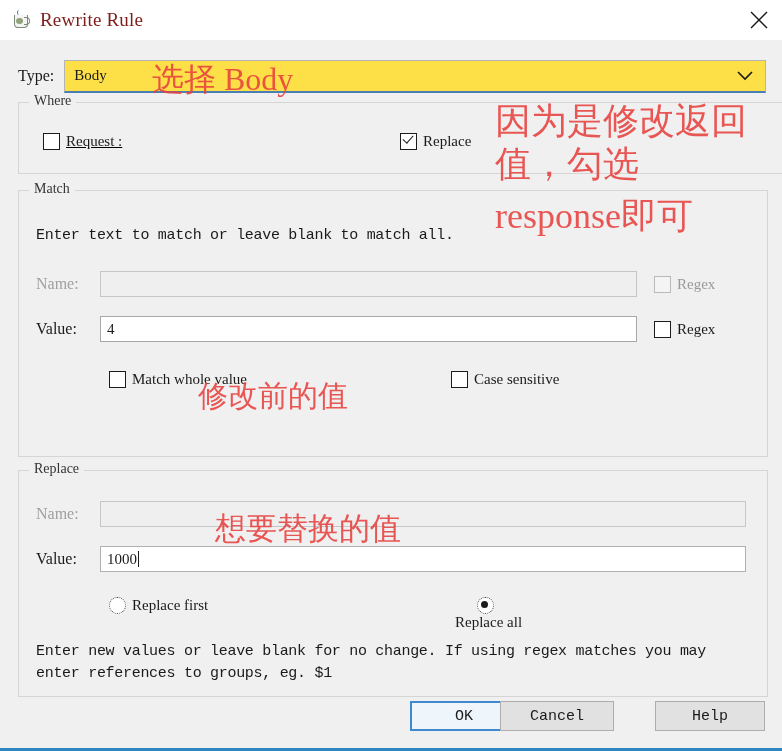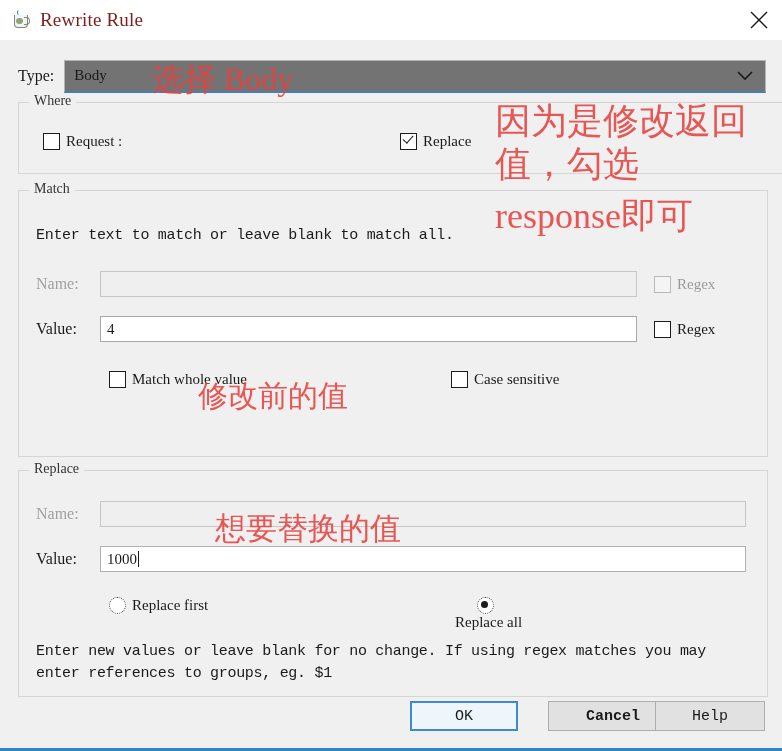--- a/index.html
+++ b/index.html
@@ -80,21 +80,21 @@
     display: flex; align-items: center;
   }
   .type-label {
     font-size: 16px; color: #1a1a1a;
     margin-right: 10px;
     font-family: "Liberation Serif", serif;
   }
   .combo {
     position: relative;
     flex: 1; height: 30px;
-    background: #737373;
+    background: #fde047;
     border: 1px solid #b4b4b4;
     border-bottom: 2px solid #4a7fb5;
     display: flex; align-items: center;
     cursor: pointer;
   }
   .combo .combo-text {
     font-size: 15px; color: #1a1a1a;
     padding-left: 9px;
     font-family: "Liberation Serif", serif;
   }
@@ -262,21 +262,21 @@
           <svg width="16" height="10" viewBox="0 0 16 10">
             <path d="M1 1 L8 8 L15 1" fill="none" stroke="#1a1a1a" stroke-width="1.6"></path>
           </svg>
         </span>
       </div>
     </div>
 
     <div class="group" id="where-group">
       <div class="group-title">Where</div>
 
-      <div class="cb-row" style="position:absolute; left:24px; top:30px;">
+      <div class="cb-row" style="position:absolute; left:24px; top:30px;text-decoration:underline;">
         <span class="cb"></span>
         <span class="cb-label">Request :</span>
       </div>
 
       <div class="cb-row" style="position:absolute; left:381px; top:30px;">
         <span class="cb checked"></span>
         <span class="cb-label">Replace</span>
       </div>
     </div>
 
@@ -338,21 +338,21 @@
       <div class="cb-row" style="position:absolute; left:430px; top:126px;flex-direction:column;">
         <span class="radio selected"></span>
         <span class="cb-label">Replace all</span>
       </div>
 
       <div class="hint" style="position:absolute; left:17px; top:172px;">Enter new values or leave blank for no change. If using regex matches you may</div>
       <div class="hint" style="position:absolute; left:17px; top:194px;">enter references to groups, eg. $1</div>
     </div>
 
     <div class="btn default" style="position:absolute; left:410px; top:661px; width:108px;">OK</div>
-    <div class="btn" style="position:absolute; left:548px; top:661px; width:130px;font-weight:bold;">Cancel</div>
+    <div class="btn" style="position:absolute; left:500px; top:661px; width:114px;">Cancel</div>
     <div class="btn" style="position:absolute; left:655px; top:661px; width:110px;">Help</div>
 
     <div class="bottom-line"></div>
   </div>
 
   <div class="annot" style="left:152px; top:58px; font-size:32px;">选择 Body</div>
 
   <div class="annot" style="left:495px; top:97px; font-size:36px;">因为是修改返回</div>
   <div class="annot" style="left:495px; top:140px; font-size:36px;">值，勾选</div>
   <div class="annot" style="left:495px; top:192px; font-size:36px;">response即可</div>

